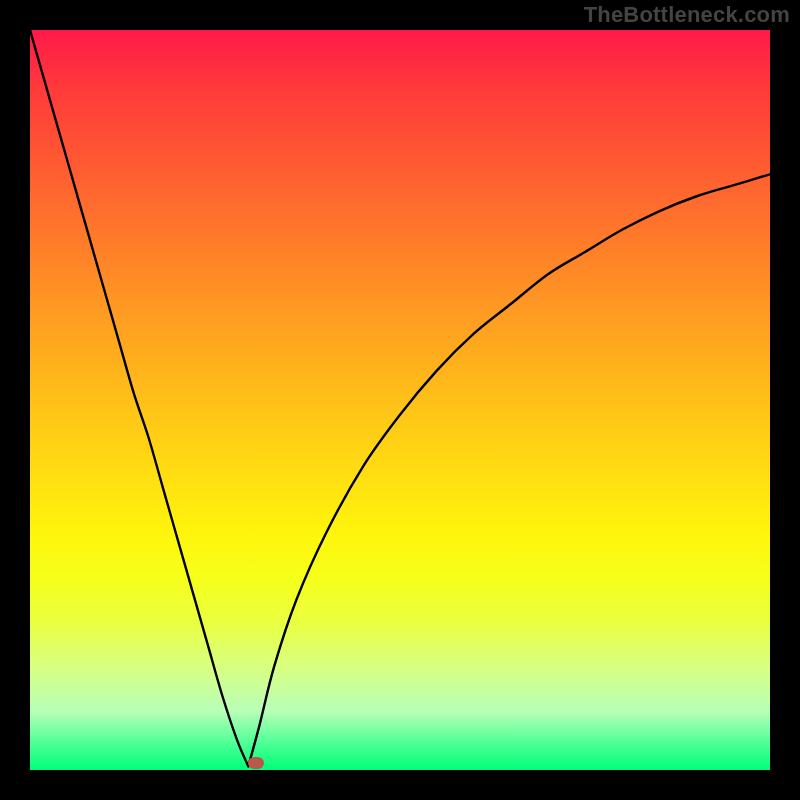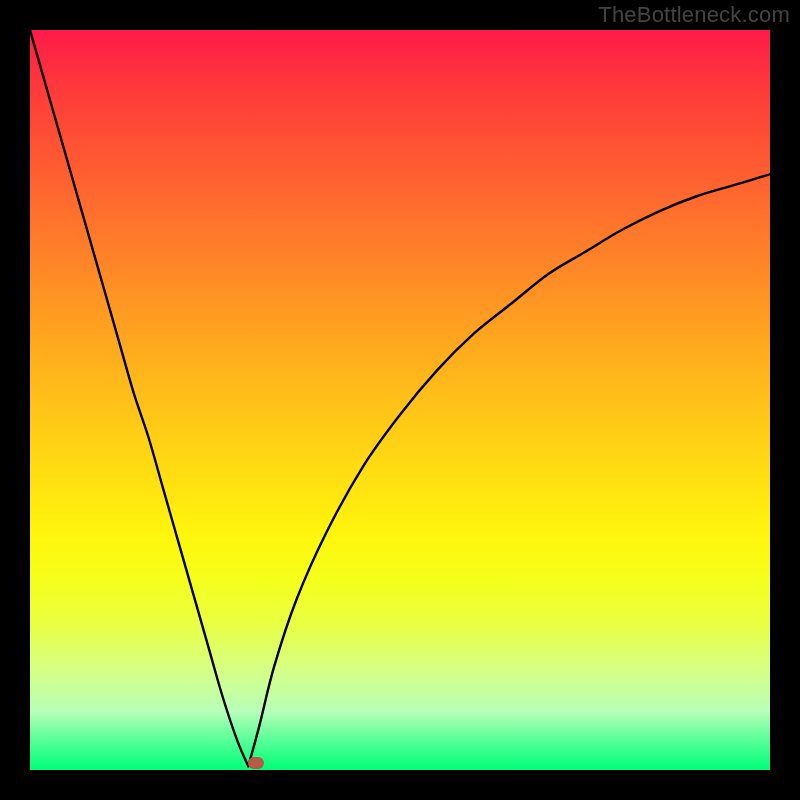--- a/index.html
+++ b/index.html
@@ -16,21 +16,21 @@
     width: 800px;
     height: 800px;
     background: #000;
   }
   .attribution {
     position: absolute;
     top: 2px;
     right: 10px;
     color: #444;
     font-size: 22px;
-    font-weight: 400;
+    font-weight: 700;
     letter-spacing: 0.2px;
     z-index: 20;
   }
   .plot-area {
     position: absolute;
     left: 30px;
     top: 30px;
     width: 740px;
     height: 740px;
     background: linear-gradient(to bottom,

